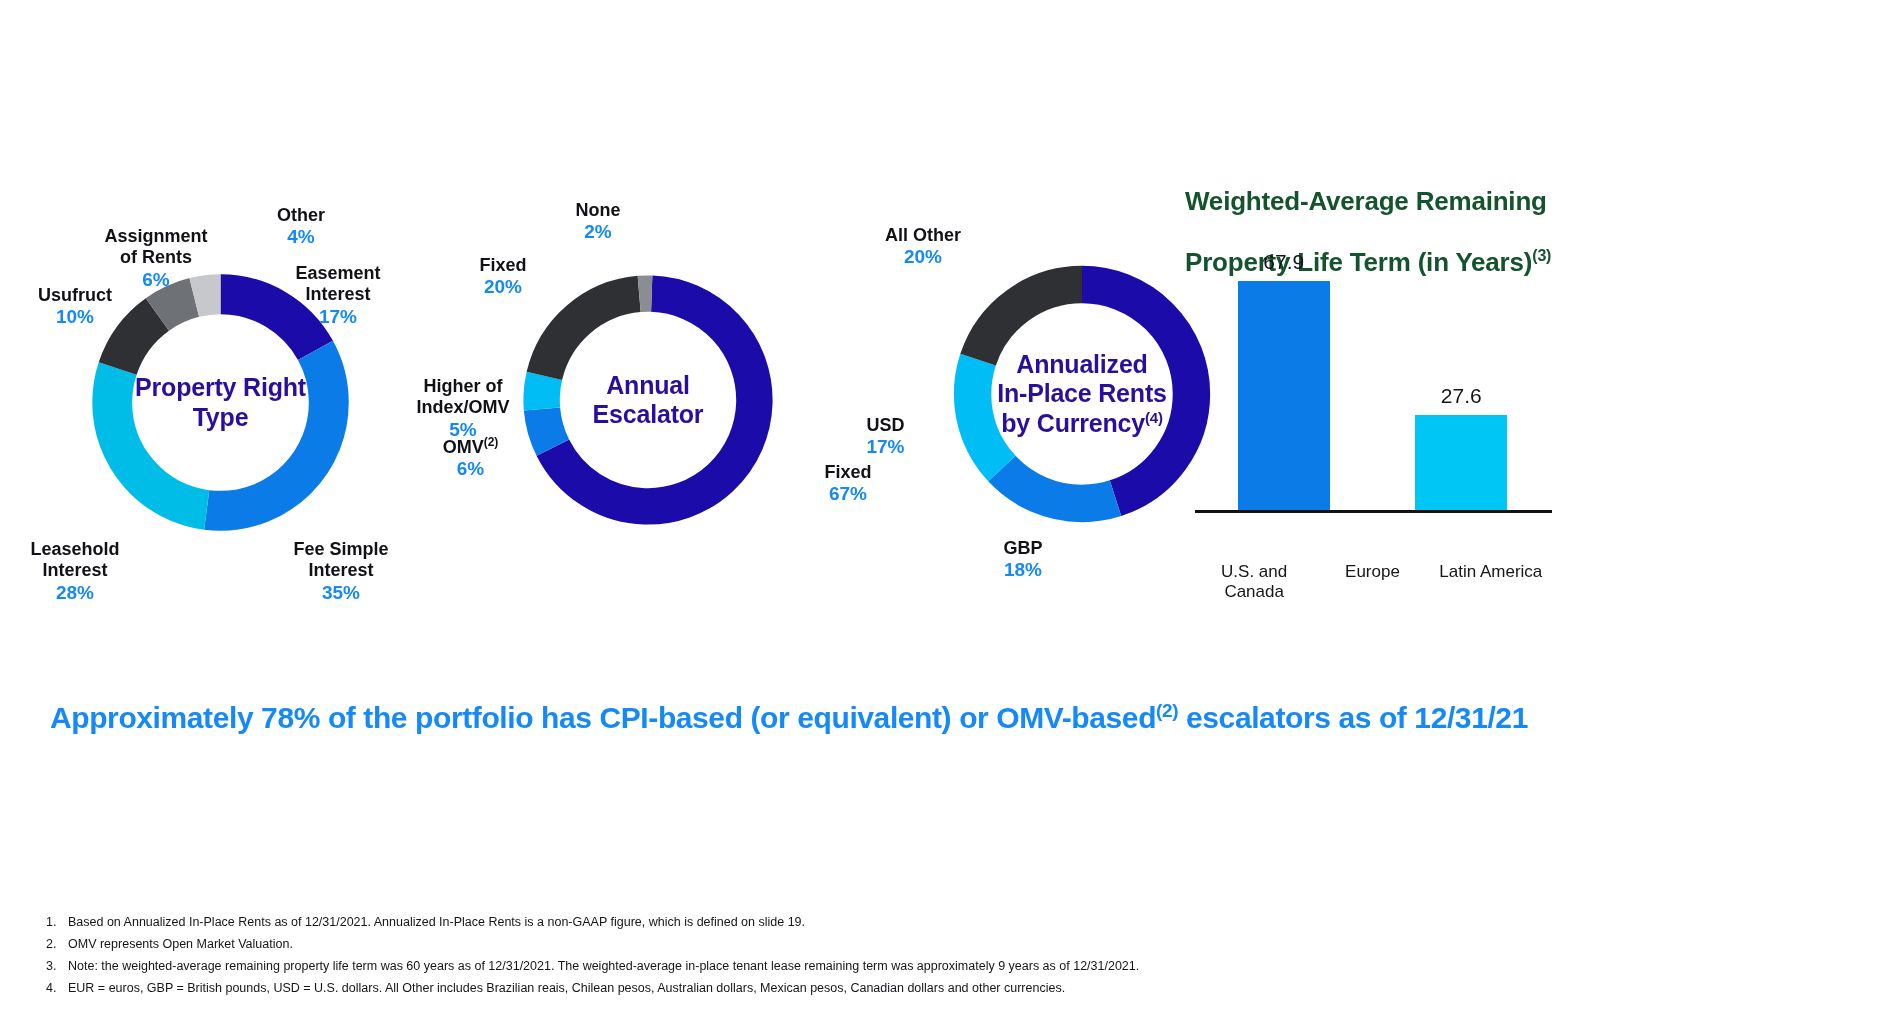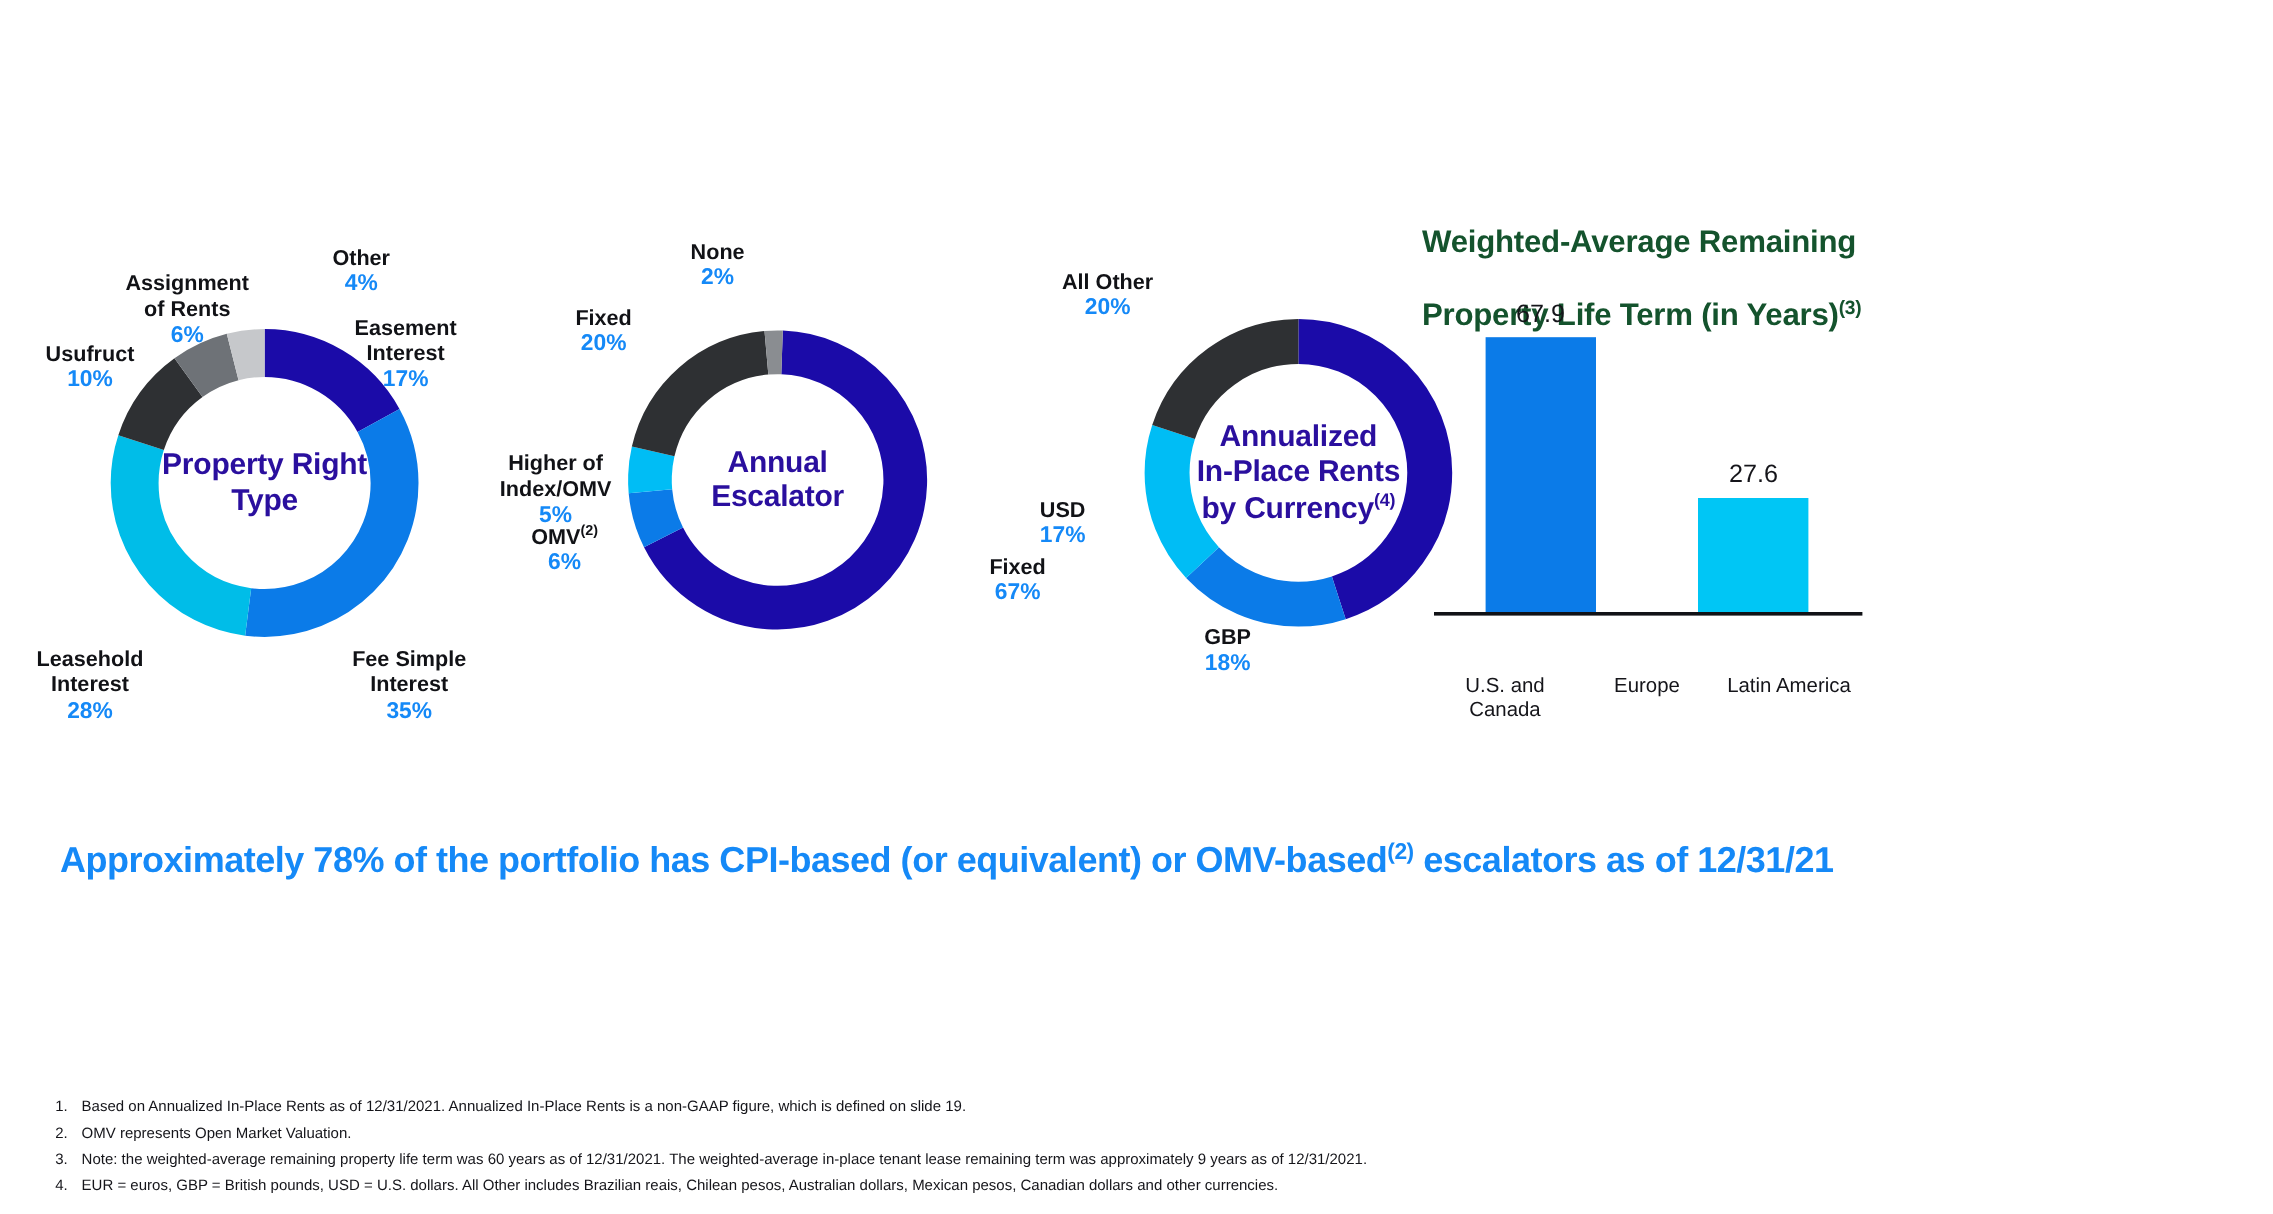--- a/index.html
+++ b/index.html
@@ -232,21 +232,21 @@
       <div class="lbl" style="left:295px; top:85px; width:95px;">
         <span>EUR</span>
         <span class="pct">45%</span>
       </div>
 
       <div class="lbl" style="left:-100px; top:165px; width:95px;">
         <span>USD</span>
         <span class="pct">17%</span>
       </div>
 
-      <div class="lbl" style="left:35px; top:271px; width:100px;">
+      <div class="lbl" style="left:35px; top:288px; width:100px;">
         <span>GBP</span>
         <span class="pct">18%</span>
       </div>
     </div>
 
     <div class="bar-block">
       <div class="bar-title">
         <span>Weighted-Average Remaining</span><br>
         <span>Property Life Term (in Years)</span><sup>(3)</sup>
       </div>

